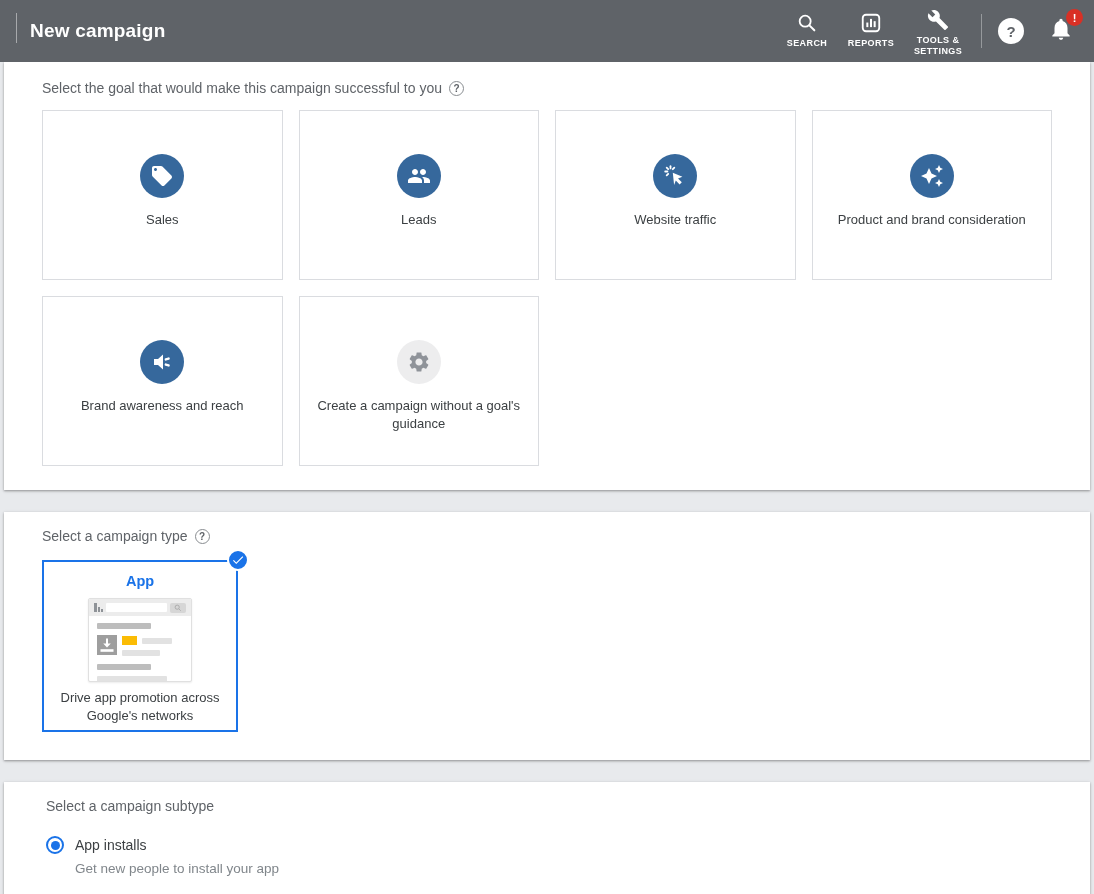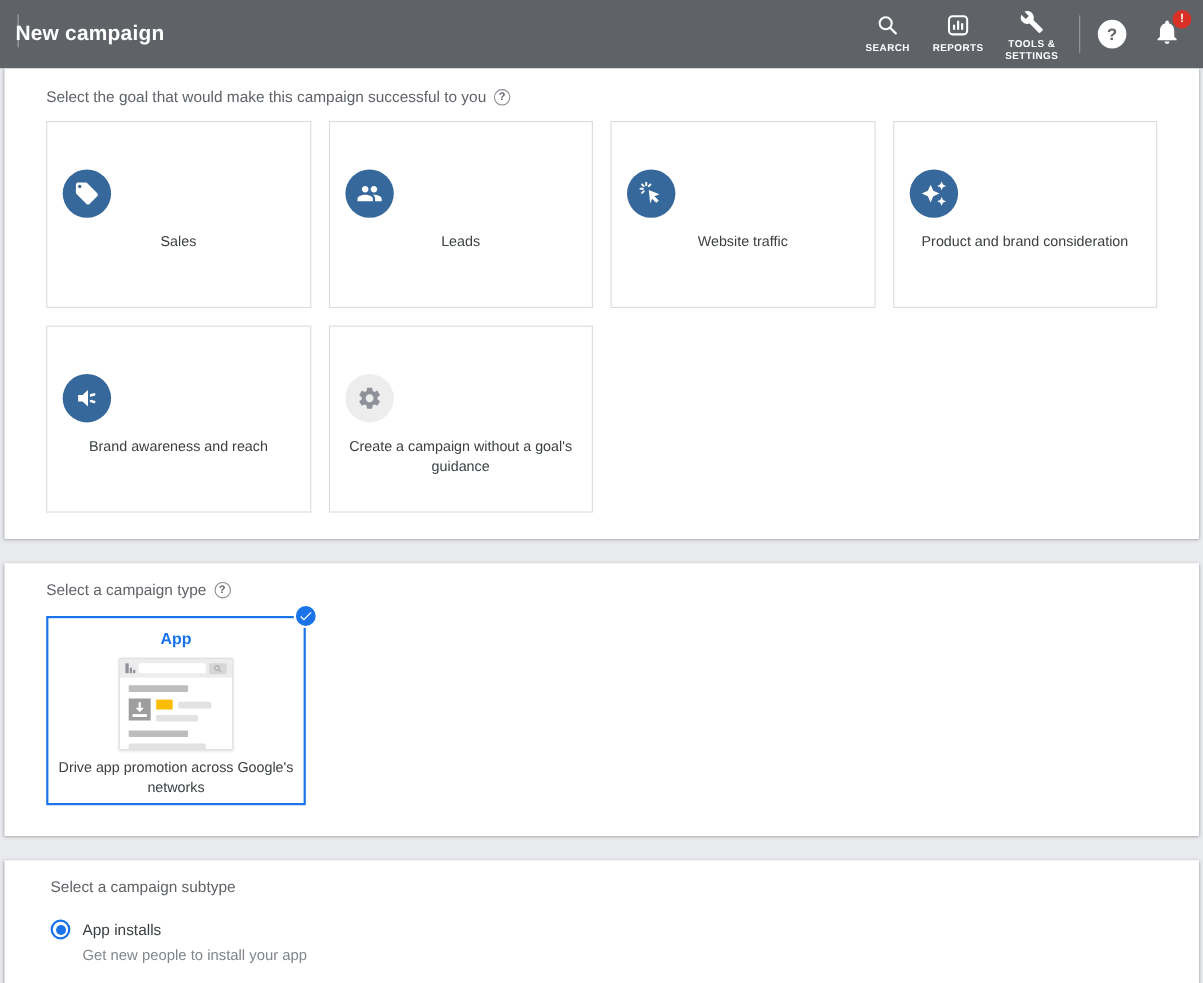--- a/index.html
+++ b/index.html
@@ -4,21 +4,21 @@
 <style>
   html,body{margin:0;padding:0;width:1094px;height:894px;overflow:hidden;
     background:#e8eaed;font-family:"Liberation Sans",sans-serif;}
   *{box-sizing:border-box;}
 
   
   .header{position:relative;height:62px;background:#5f6368;display:flex;
     align-items:center;color:#fff;}
   .header-accent{position:absolute;left:16px;top:13px;width:1px;height:30px;
     background:rgba(255,255,255,.45);}
-  .header-title{margin-left:14px;font-size:19px;font-weight:bold;letter-spacing:.2px;}
+  .header-title{margin-left:30px;font-size:19px;font-weight:bold;letter-spacing:.2px;}
   .header-right{margin-left:auto;display:flex;align-items:center;padding-right:14px;}
   .hnav{display:flex;align-items:flex-start;}
   .hnav-item{width:64px;height:62px;display:flex;flex-direction:column;align-items:center;
     justify-content:flex-start;padding-top:11px;cursor:pointer;}
   .hnav-item.tools{width:70px;padding-top:8px;}
   .hnav-icon{height:24px;display:flex;align-items:center;justify-content:center;}
   .hnav-label{margin-top:3px;font-size:9px;font-weight:bold;letter-spacing:.4px;
     text-align:center;line-height:1.25;width:56px;}
   .hdivider{width:1px;height:34px;background:rgba(255,255,255,.35);margin:0 16px 0 8px;}
   .help-circle{width:26px;height:26px;border-radius:50%;background:#fff;color:#5f6368;
@@ -35,32 +35,32 @@
   .panel-2{padding:16px 38px 28px;}
   .panel-3{padding:16px 42px 30px;}
   .section-title{font-size:14px;color:#5f6368;display:flex;align-items:flex-end;gap:7px;}
   .qmark{width:15px;height:15px;border:1px solid #898d91;border-radius:50%;color:#5f6368;
     font-size:10px;font-weight:bold;display:inline-flex;align-items:center;justify-content:center;
     flex:0 0 auto;cursor:pointer;}
 
   
   .goal-grid{margin-top:14px;display:grid;grid-template-columns:repeat(4,1fr);gap:16px;}
   .goal-card{position:relative;height:170px;border:1px solid #dadce0;background:#fff;
-    display:flex;flex-direction:column;padding:43px 14px 0;cursor:pointer;}
+    display:flex;flex-direction:column;align-items:center;padding:43px 14px 0;cursor:pointer;}
   .goal-card.selected{border:2px solid #1a73e8;padding-top:42px;}
   .icon-circle{width:44px;height:44px;border-radius:50%;background:#36689c;display:flex;
     align-items:center;justify-content:center;flex:0 0 auto;}
   .icon-circle.gray{background:#ededee;}
   .goal-label{margin-top:13px;font-size:13px;color:#3c4043;text-align:center;line-height:1.35;}
   .goal-card.selected .goal-label{color:#1a73e8;font-weight:bold;}
   .check-badge{position:absolute;top:-13px;right:-13px;width:22px;height:22px;border-radius:50%;
     background:#1a73e8;border:2px solid #fff;display:flex;align-items:center;justify-content:center;}
 
   
-  .type-card{position:relative;width:236px;height:172px;border:2px solid #1a73e8;background:#fff;
+  .type-card{position:relative;width:196px;height:172px;border:2px solid #1a73e8;background:#fff;
     margin-top:16px;cursor:pointer;padding-top:11px;}
   .type-title{text-align:center;font-size:14.5px;font-weight:bold;color:#1a73e8;}
   .mini-browser{width:104px;height:84px;border:1px solid #e0e0e0;border-radius:2px;background:#fff;
     box-shadow:0 1px 2px rgba(0,0,0,.08);margin:9px auto 7px;overflow:hidden;}
   .mb-header{height:17px;background:#ececec;display:flex;align-items:center;padding:0 5px;gap:3px;}
   .mb-logo{display:flex;align-items:flex-end;gap:1px;height:9px;}
   .mb-logo i{display:block;background:#8f9398;width:2px;}
   .mb-logo i:nth-child(1){height:9px;width:3px;}
   .mb-logo i:nth-child(2){height:5px;}
   .mb-logo i:nth-child(3){height:3px;}

